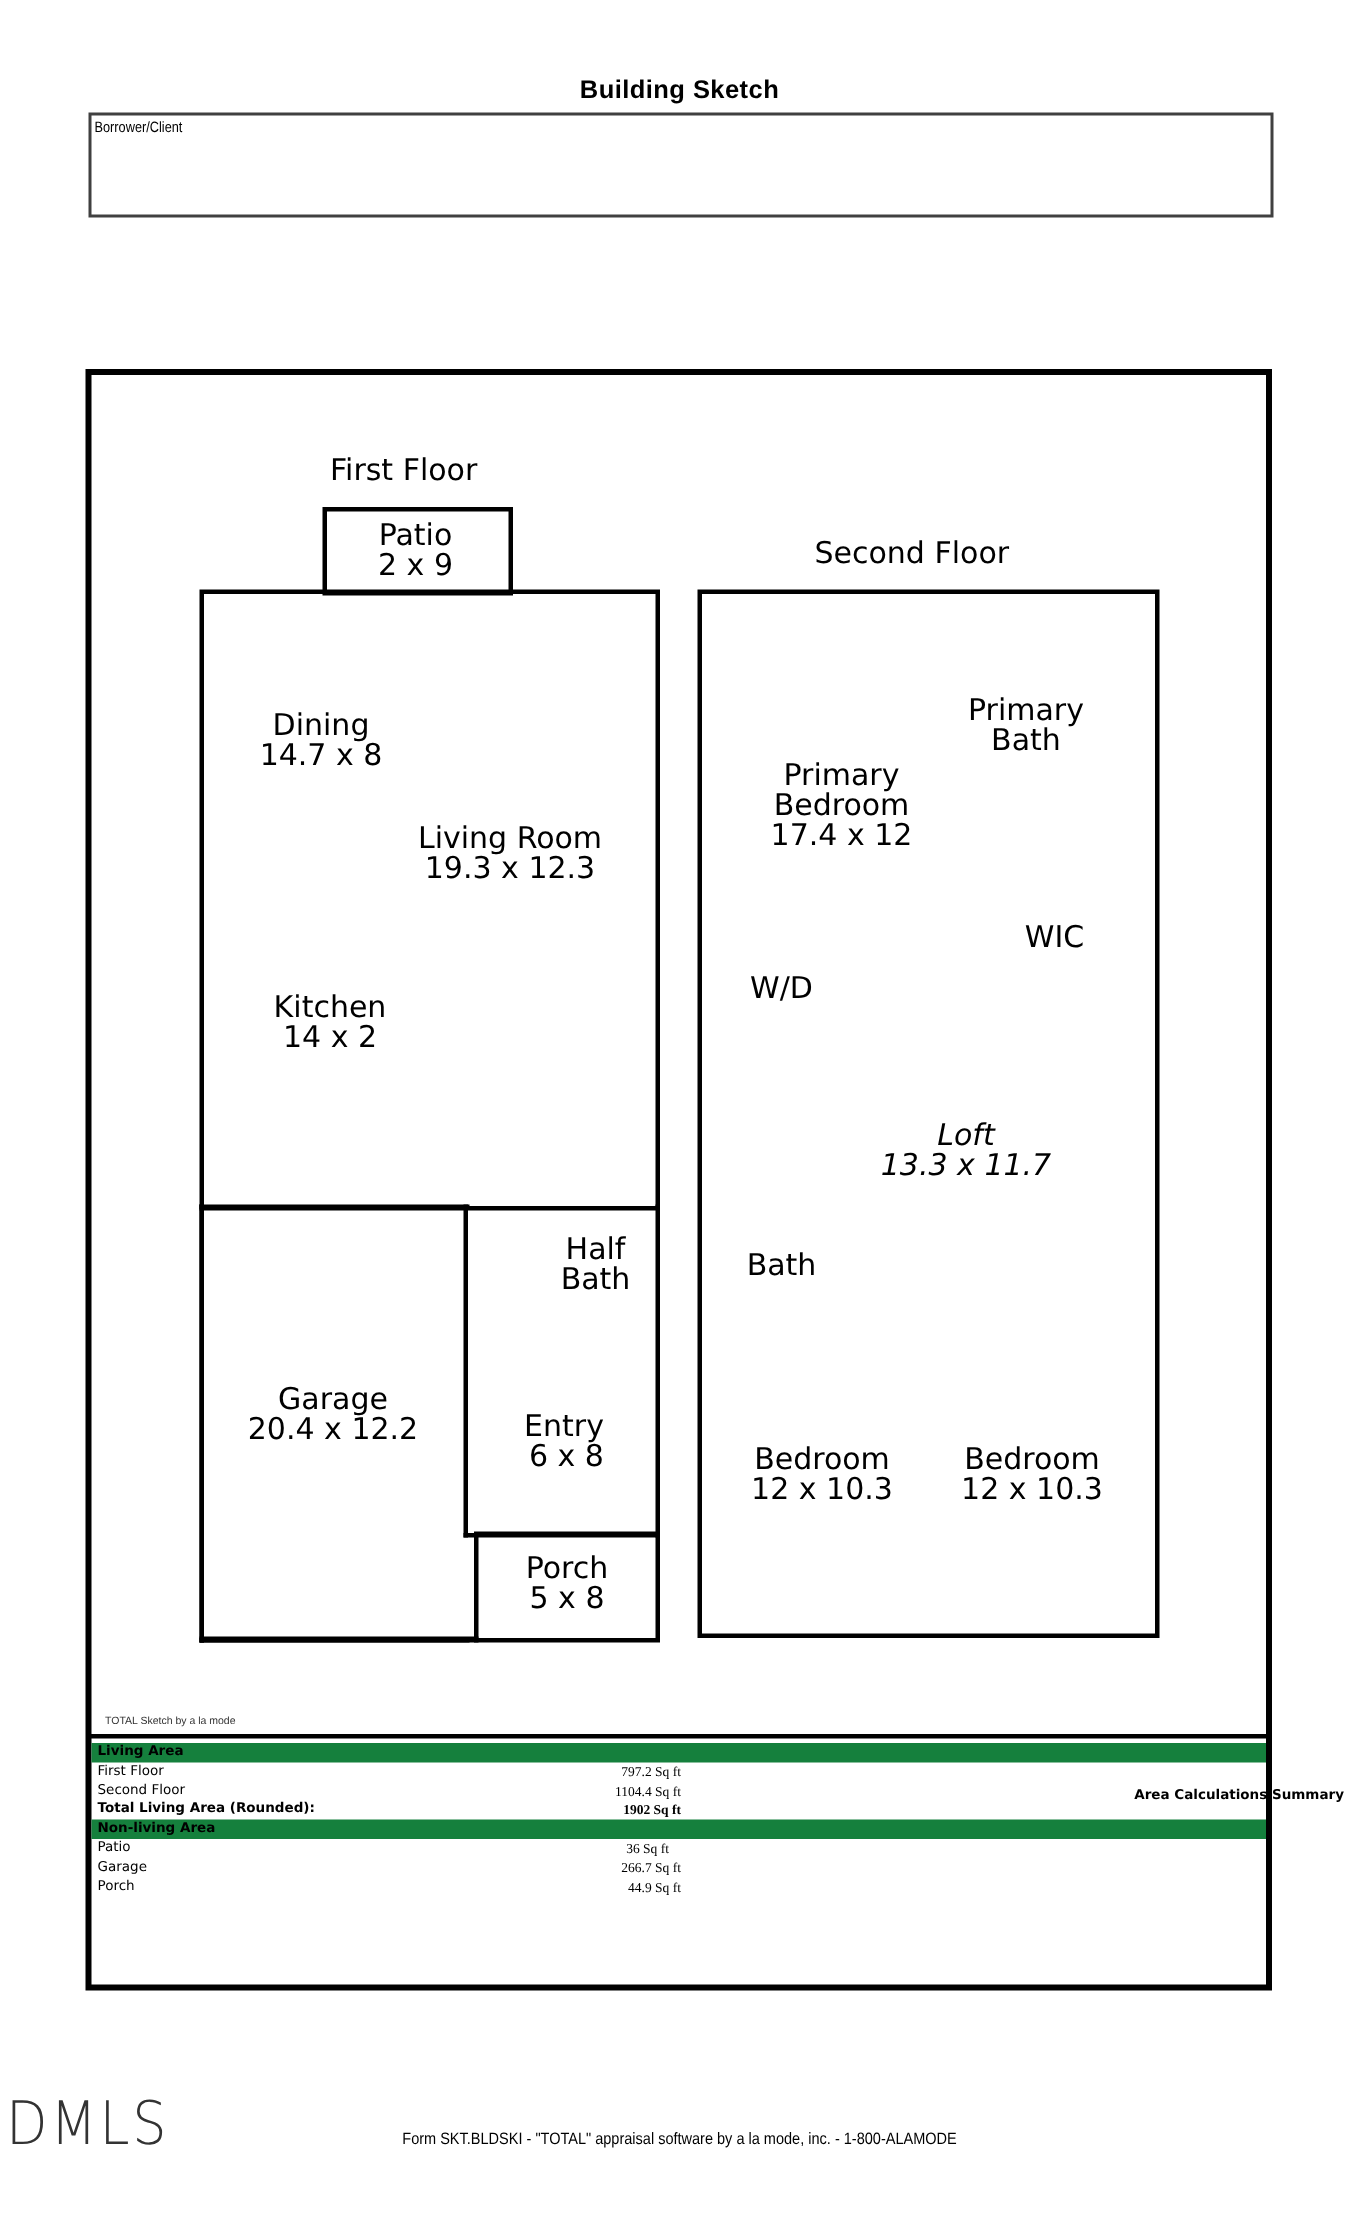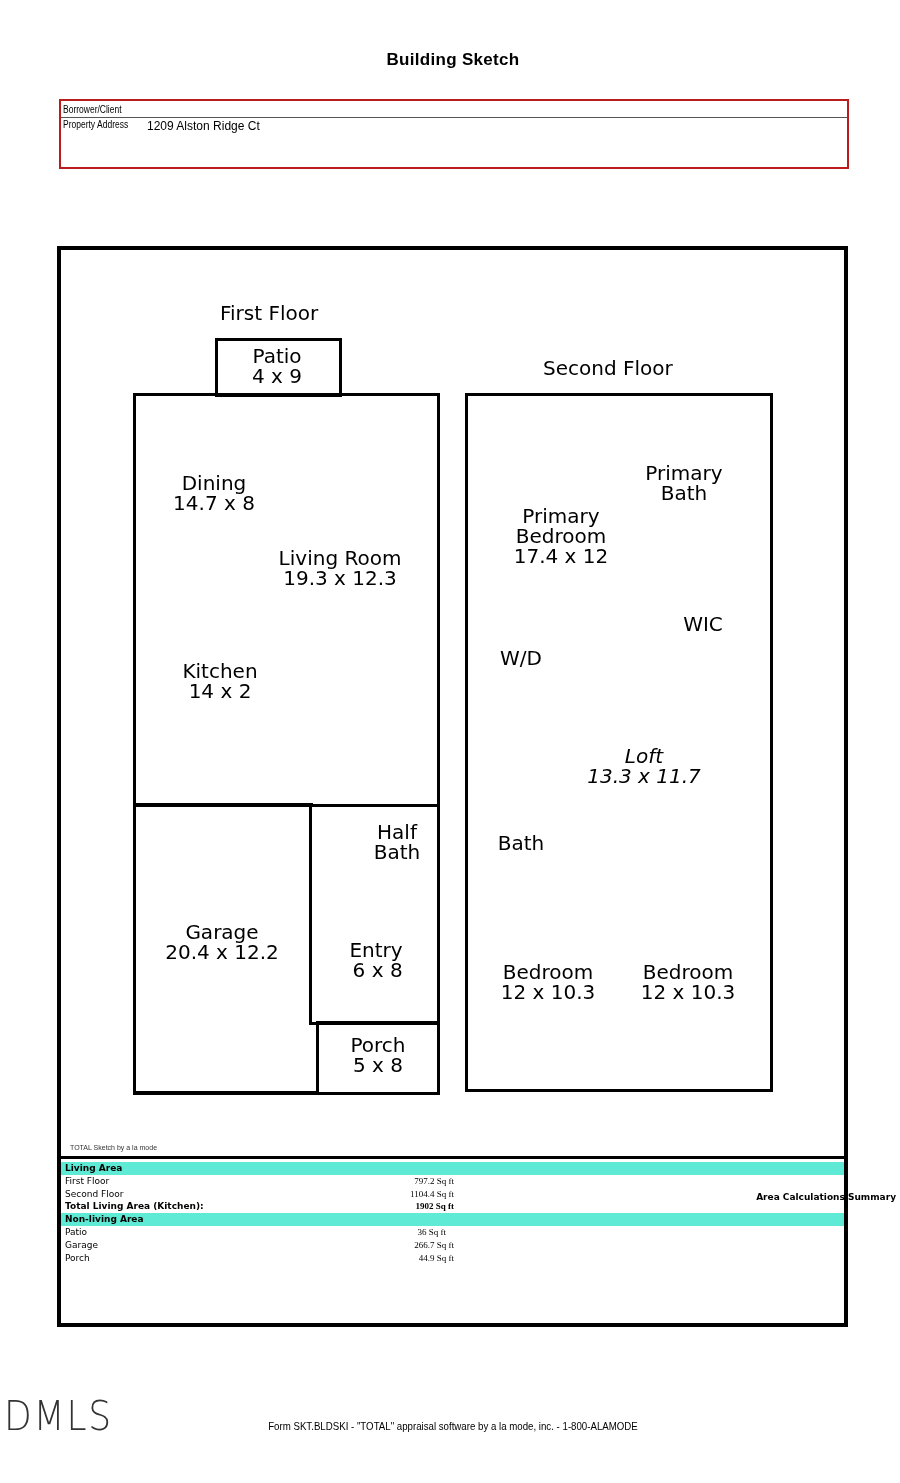--- a/index.html
+++ b/index.html
@@ -1,72 +1,68 @@
 <!DOCTYPE html>
 <html><head>
   <meta charset="utf-8">
   <style>
     html, body { margin: 0; padding: 0; background: #ffffff; }
     body { width: 900px; height: 1483px; position: relative; overflow: hidden; color: #000; }
     .abs { position: absolute; }
     .title { left: 0; width: 906px; top: 50px; text-align: center; font-family: "Liberation Sans", sans-serif; font-weight: bold; font-size: 17px; letter-spacing: 0.3px; }
-    .hdr-table { left: 59px; top: 75px; width: 786px; height: 66px; border: 2px solid #b91c1c; margin-top: 24px; }
+    .hdr-table { left: 59px; top: 75px; width: 786px; height: 66px; border: 2px solid #404040; }
     .hdr-row { position: absolute; left: 0; right: 0; height: 16px; border-bottom: 1px solid #555; }
     .hdr-row:last-child { border-bottom: none; }
     .hdr-lbl { position: absolute; font-family: "Liberation Sans", sans-serif; font-size: 10px; transform: scaleX(0.85); transform-origin: left center; top: 3px; white-space: nowrap; }
     .hdr-val { position: absolute; font-family: "Liberation Sans", sans-serif; font-size: 12px; top: 3px; white-space: nowrap; }
 
     .frame { left: 57px; top: 246px; width: 783px; height: 1073px; border: 4px solid #000; }
     .room-box { position: absolute; border: 3px solid #000; box-sizing: border-box; }
     .rlabel { position: absolute; font-family: "DejaVu Sans", sans-serif; font-size: 20px; line-height: 20px; text-align: center; white-space: nowrap; transform: translateX(-50%); }
     .floor-title { position: absolute; font-family: "DejaVu Sans", sans-serif; font-size: 20px; white-space: nowrap; }
 
     .credit { position: absolute; font-family: "Liberation Sans", sans-serif; font-size: 7px; color: #333; }
     .sum-title { position: absolute; font-family: "DejaVu Sans", sans-serif; font-weight: bold; font-size: 9px; left: 0; width: 900px; text-align: right; margin-top: 48px; }
     .divider { position: absolute; left: 59px; width: 787px; height: 3px; background: #000; }
     .sum-row { position: absolute; left: 61px; width: 783px; height: 13px; font-family: "DejaVu Sans", sans-serif; font-size: 9px; line-height: 13px; }
-    .sum-row.band { background: #5eead4; font-weight: bold; }
+    .sum-row.band { background: #15803d; font-weight: bold; }
     .sum-row.bold { font-weight: bold; }
     .sum-row .lbl { position: absolute; left: 4px; }
     .sum-row .val { position: absolute; right: 390px; white-space: nowrap; font-family: Liberation Serif, serif; }
 
     .dmls { position: absolute; left: 4px; top: 1393px; font-family: "DejaVu Sans", sans-serif; font-size: 40px; font-weight: 100; letter-spacing: 2px; color: #333; transform: scaleX(0.9); transform-origin: left; -webkit-text-stroke: 0; }
     .footer { position: absolute; left: 0; width: 906px; top: 1420px; text-align: center; font-family: "Liberation Sans", sans-serif; font-size: 11px; transform: scaleX(0.88); transform-origin: center; }
   </style>
 </head>
 <body>
 
 <div class="abs title">Building Sketch</div>
 
 <div class="abs hdr-table">
   <div class="hdr-row" style="top:0;">
     <span class="hdr-lbl" style="left:2px;">Borrower/Client</span>
     <span class="hdr-val" style="left:86px;"></span>
   </div>
-  <div class="hdr-row" style="top:16px;">
-    <span class="hdr-lbl" style="left:2px;top:2px;">Property Address</span>
-    <span class="hdr-val" style="left:86px;top:2px;">1209 Alston Ridge Ct</span>
-  </div>
 </div>
 
 <div class="abs frame"></div>
 
 <div class="floor-title" style="left:220px;top:301px;">First Floor</div>
 
 <div class="room-box" style="left:215px;top:338px;width:127px;height:59px;"></div>
 <div class="room-box" style="left:133px;top:393px;width:307px;height:414px;"></div>
 <div class="room-box" style="left:133px;top:803px;width:180px;height:292px;border-right:none;"></div>
 <div class="room-box" style="left:309px;top:803px;width:131px;height:222px;border-top:none;"></div>
 <div class="room-box" style="left:316px;top:1021px;width:124px;height:74px;"></div>
 <div class="room-box" style="left:133px;top:803px;width:3px;height:292px;border:none;background:#000;"></div>
 <div class="room-box" style="left:133px;top:1091px;width:186px;height:4px;border:none;background:#000;"></div>
 
 <div class="rlabel" style="left:277px;top:346px;">
     <div>Patio</div>
-    <div>4 x 9</div>
+    <div>2 x 9</div>
   </div>
 <div class="rlabel" style="left:214px;top:473px;">
     <div>Dining</div>
     <div>14.7 x 8</div>
   </div>
 <div class="rlabel" style="left:340px;top:548px;">
     <div>Living Room</div>
     <div>19.3 x 12.3</div>
   </div>
 <div class="rlabel" style="left:220px;top:661px;">
@@ -133,21 +129,21 @@
   </div>
 <div class="sum-row" style="top:1175px;">
     <span class="lbl">First Floor</span>
     <span class="val">797.2 Sq ft</span>
   </div>
 <div class="sum-row" style="top:1188px;">
     <span class="lbl">Second Floor</span>
     <span class="val">1104.4 Sq ft</span>
   </div>
 <div class="sum-row bold" style="top:1200px;">
-    <span class="lbl">Total Living Area (Kitchen):</span>
+    <span class="lbl">Total Living Area (Rounded):</span>
     <span class="val">1902 Sq ft</span>
   </div>
 <div class="sum-row band" style="top:1213px;">
     <span class="lbl">Non-living Area</span>
   </div>
 <div class="sum-row" style="top:1226px;">
     <span class="lbl">Patio</span>
     <span class="val" style="right:398px;">36 Sq ft</span>
   </div>
 <div class="sum-row" style="top:1239px;">

